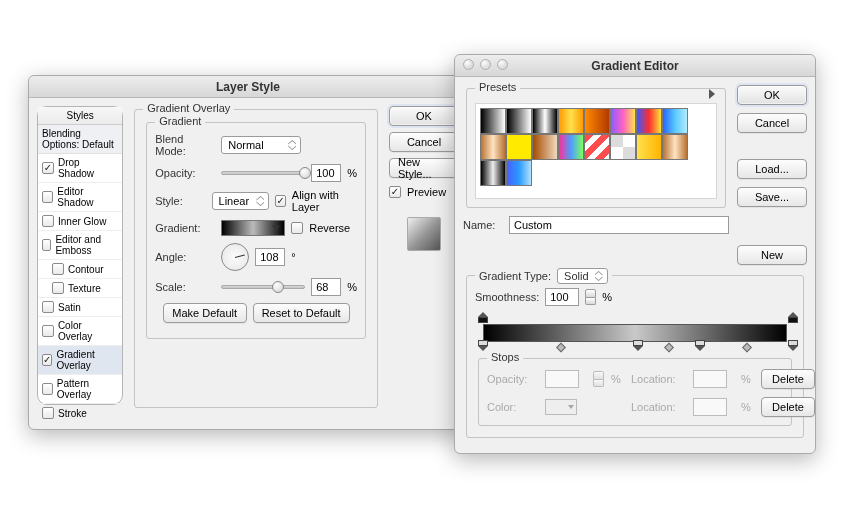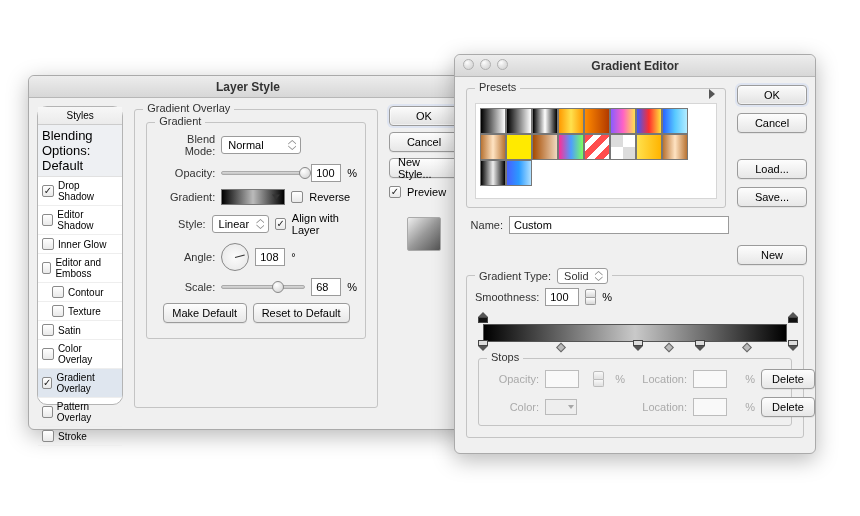--- a/index.html
+++ b/index.html
@@ -18,33 +18,33 @@
   .select::after{ content:""; position:absolute; right:4px; top:50%; width:8px; height:10px; transform:translateY(-50%);
     background:linear-gradient(#888,#888); clip-path:polygon(0 35%,50% 0,100% 35%,100% 45%,50% 10%,0 45%,0 55%,50% 90%,100% 55%,100% 65%,50% 100%,0 65%);}
   .stepper { display:inline-flex; flex-direction:column; width:11px; height:16px;}
   .stepper div{ flex:1; background:linear-gradient(#fff,#d8d8d8); border:1px solid #9b9b9b;}
   .stepper div:first-child{border-radius:2px 2px 0 0;} .stepper div:last-child{border-top:0;border-radius:0 0 2px 2px;}
   .field { height:18px; background:#fff; border:1px solid #9b9b9b; padding:0 4px; font-size:11px; display:inline-flex; align-items:center;}
   .chk { width:12px;height:12px;border:1px solid #8a8a8a;border-radius:2px;background:linear-gradient(#fff,#e9e9e9);display:inline-flex;align-items:center;justify-content:center;}
   .chk.on::after{content:"✓";font-size:10px;line-height:10px;color:#222;}
   .fieldset { border:1px solid #c4c4c4; border-radius:3px; position:relative; padding:10px 8px 8px 8px; margin:3px; }
   .legend { position:absolute; top:-8px; left:8px; padding:0 4px; background:#f0f0f0; font-size:11px; color:#333;}
-  .label { color:#333; text-align:right; }
+  .label { color:#333; }
   .label.dim{color:#aaa;}
   .row { display:flex; align-items:center; gap:6px; margin-bottom:7px; }
   .slider{position:relative;height:14px;flex:1;}
   .slider .track{position:absolute;top:50%;left:0;right:0;height:4px;transform:translateY(-50%);background:linear-gradient(#d9d9d9,#c4c4c4);border:1px solid #aaa;border-radius:2px;}
   .slider .knob{position:absolute;top:50%;width:12px;height:12px;transform:translate(-50%,-50%);background:radial-gradient(circle at 35% 30%,#fff,#cfcfcf);border:1px solid #888;border-radius:50%;}
 
   
   #layerStyle { left:28px; top:75px; width:440px; height:355px; }
   #ls-body{display:flex;gap:8px;height:315px;}
   .styles-list{width:108px;border:1px solid #b4b4b4;background:#fff;border-radius:10px;font-size:10px;}
   .styles-list .head{background:linear-gradient(#f7f7f7,#ebebeb);border-bottom:1px solid #ccc;text-align:center;padding:3px 0;}
-  .styles-list .sub{background:#eef0f3;border-bottom:1px solid #e1e1e1;padding:3px 4px;font-size:13px;}
+  .styles-list .sub{background:#eef0f3;border-bottom:1px solid #e1e1e1;padding:3px 4px;font-size:10px;}
   .styles-list .item{display:flex;align-items:center;gap:4px;padding:3px 4px;border-bottom:1px solid #eee;}
   .styles-list .item.indent{padding-left:14px;}
   .styles-list .item.sel{background:#dfe6ef;}
   .ls-center{flex:1;position:relative;}
   .ls-right{width:74px;display:flex;flex-direction:column;gap:6px;align-items:stretch;}
   .ls-right .btn{width:100%;}
   .grad-sample{position:relative;width:64px;height:16px;border:1px solid #777;background:linear-gradient(to right,#000,#bbb,#000);}
   .grad-sample::after{content:"";position:absolute;right:4px;top:50%;transform:translateY(-50%);border-left:4px solid transparent;border-right:4px solid transparent;border-top:5px solid #333;}
   .angle{width:28px;height:28px;border:1px solid #888;border-radius:50%;background:radial-gradient(circle,#fcfcfc,#e5e5e5);position:relative;}
   .angle::after{content:"";position:absolute;left:50%;top:50%;width:10px;height:1px;background:#333;transform-origin:left center;transform:rotate(-15deg);}
@@ -152,33 +152,33 @@
                 <div class="track"></div>
                 <div class="knob" style="left:100%"></div>
               </div>
             <span class="field" style="width:30px">
                 <span>100</span>
               </span>
             <span>%</span>
           </div>
 
           <div class="row">
-            <span class="label" style="width:60px">Gradient:</span>
-            <span class="grad-sample"></span>
-            <span class="chk"></span>
-            <span>Reverse</span>
-          </div>
-
-          <div class="row">
             <span class="label" style="width:60px">Style:</span>
             <span class="select" style="width:64px">
                 <span>Linear</span>
               </span>
             <span class="chk on"></span>
             <span>Align with Layer</span>
+          </div>
+
+          <div class="row">
+            <span class="label" style="width:60px">Gradient:</span>
+            <span class="grad-sample"></span>
+            <span class="chk"></span>
+            <span>Reverse</span>
           </div>
 
           <div class="row">
             <span class="label" style="width:60px">Angle:</span>
             <span class="angle"></span>
             <span class="field" style="width:30px">
                 <span>108</span>
               </span>
             <span>°</span>
           </div>

